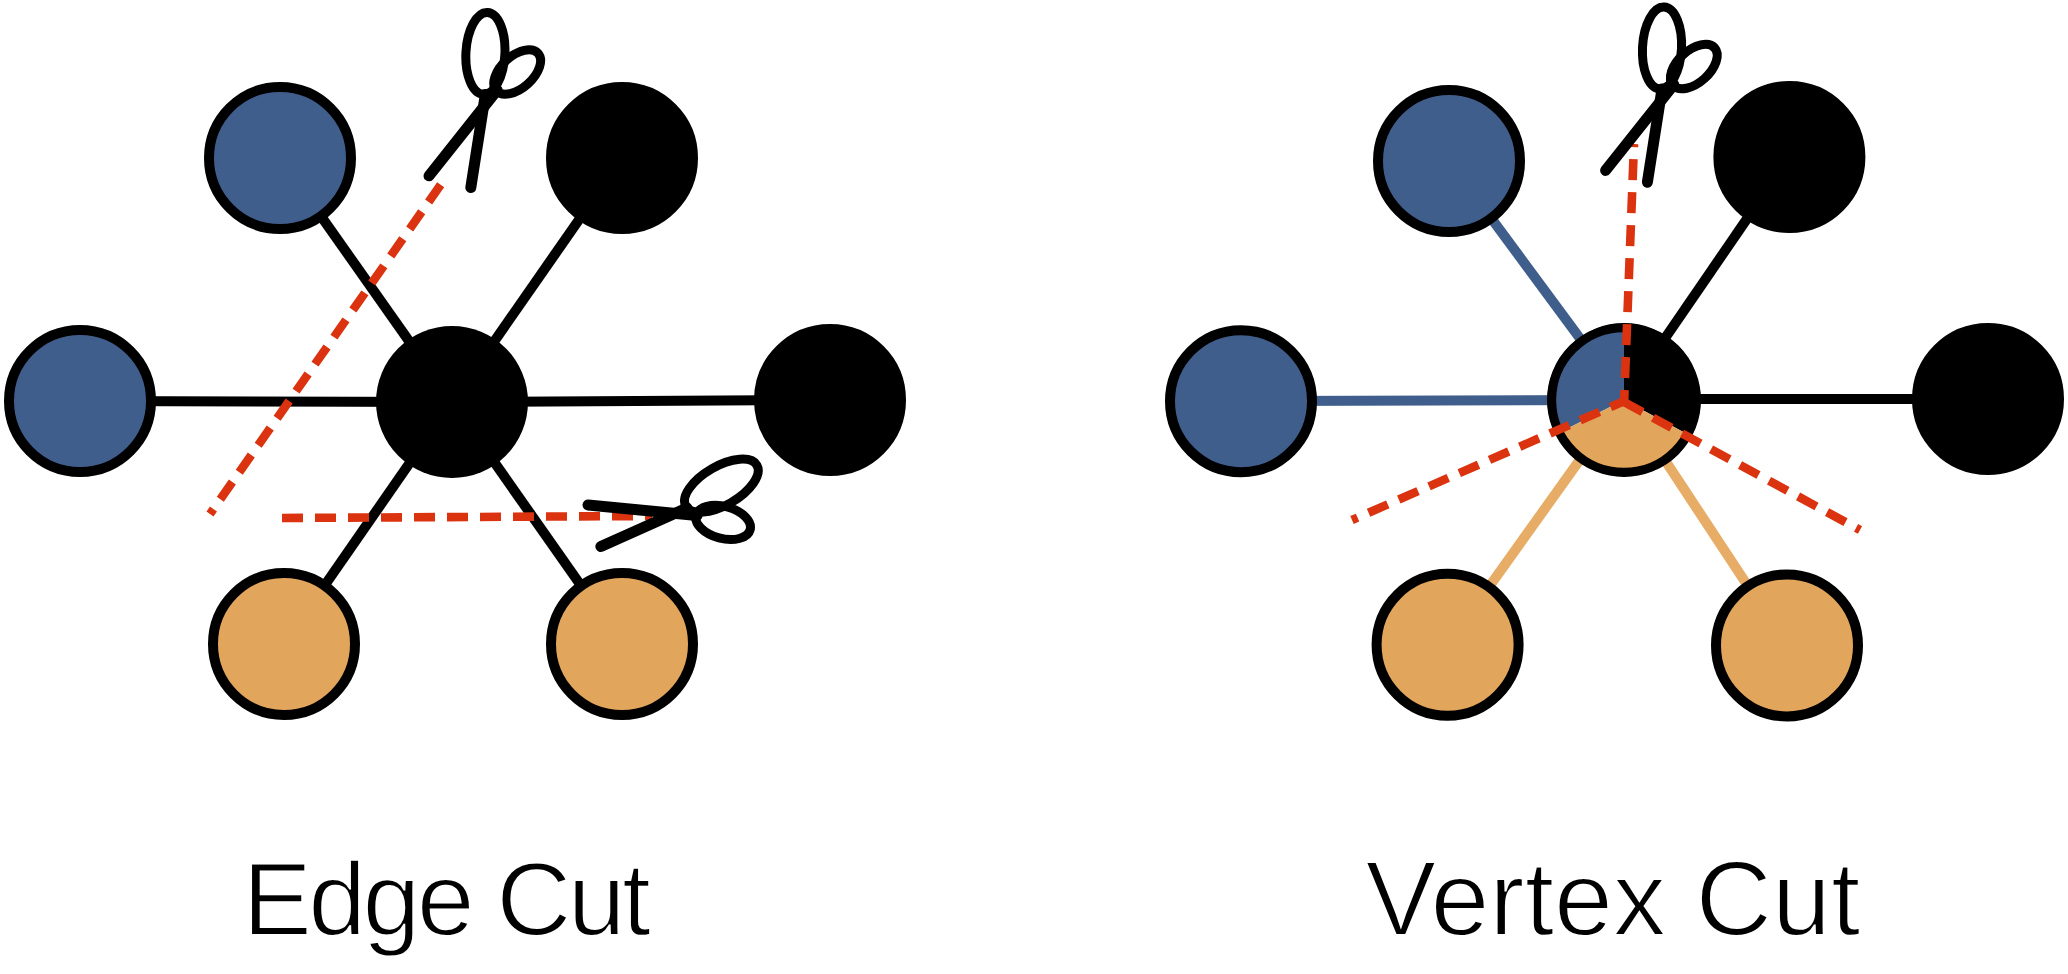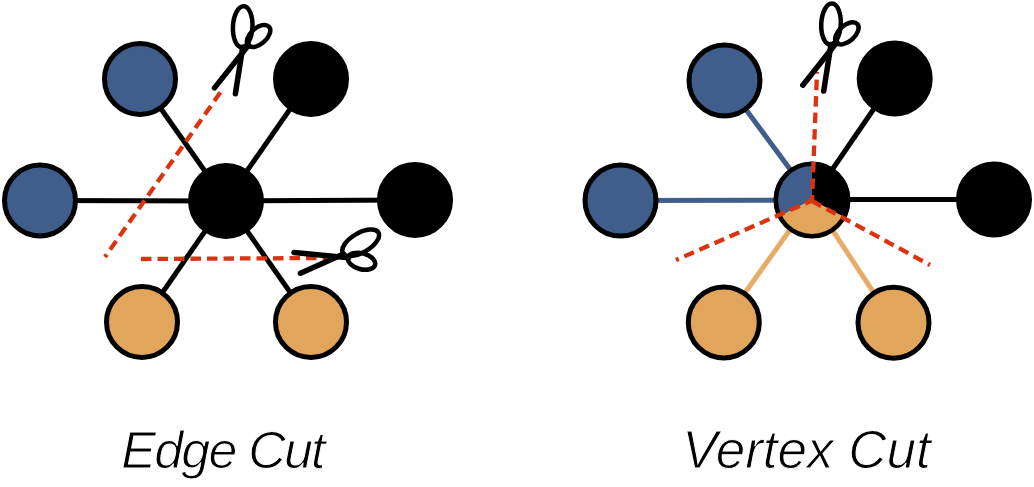--- a/index.html
+++ b/index.html
@@ -1,16 +1,16 @@
 <!DOCTYPE html>
 <html><head>
 <meta charset="utf-8">
 <style>
   html,body{margin:0;padding:0;background:#ffffff;}
-  #stage{position:relative;width:1034px;height:487px;background:#ffffff;overflow:hidden;font-style:italic;}
+  #stage{position:relative;width:1034px;height:487px;background:#ffffff;overflow:hidden;}
   svg{position:absolute;left:0;top:0;}
   text{font-family:"Liberation Sans", sans-serif;fill:#000000;stroke:#ffffff;stroke-width:1;}
 </style>
 </head>
 <body>
 <div id="stage">
 <svg width="1034" height="487" viewBox="0 0 1034 487">
   <defs>
     <g id="scissors">
 

